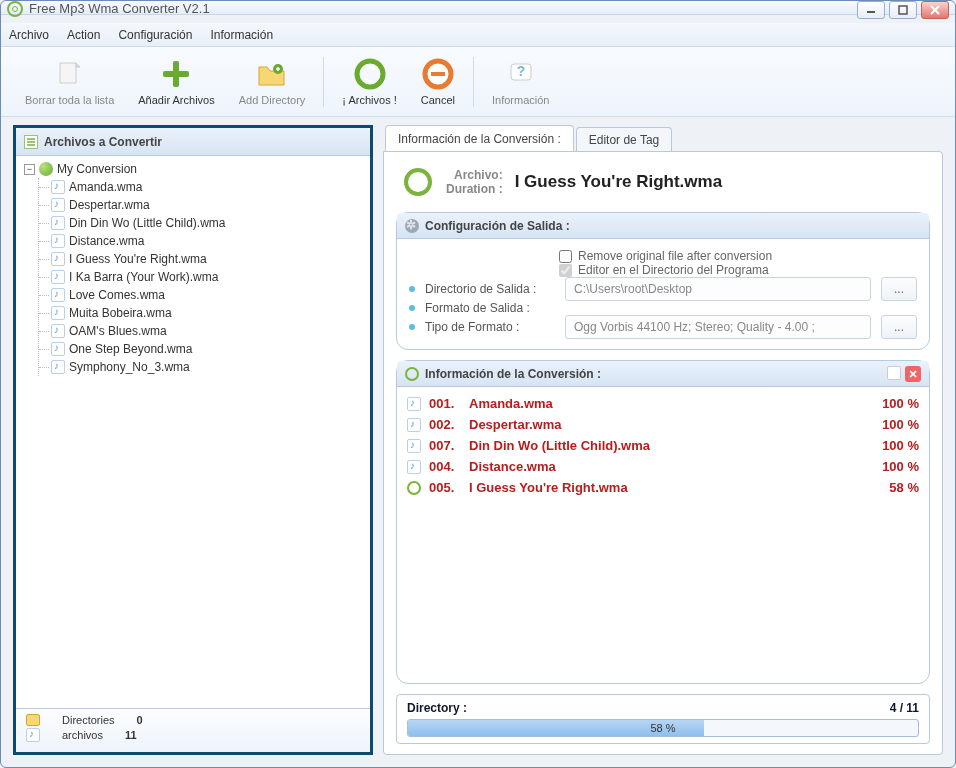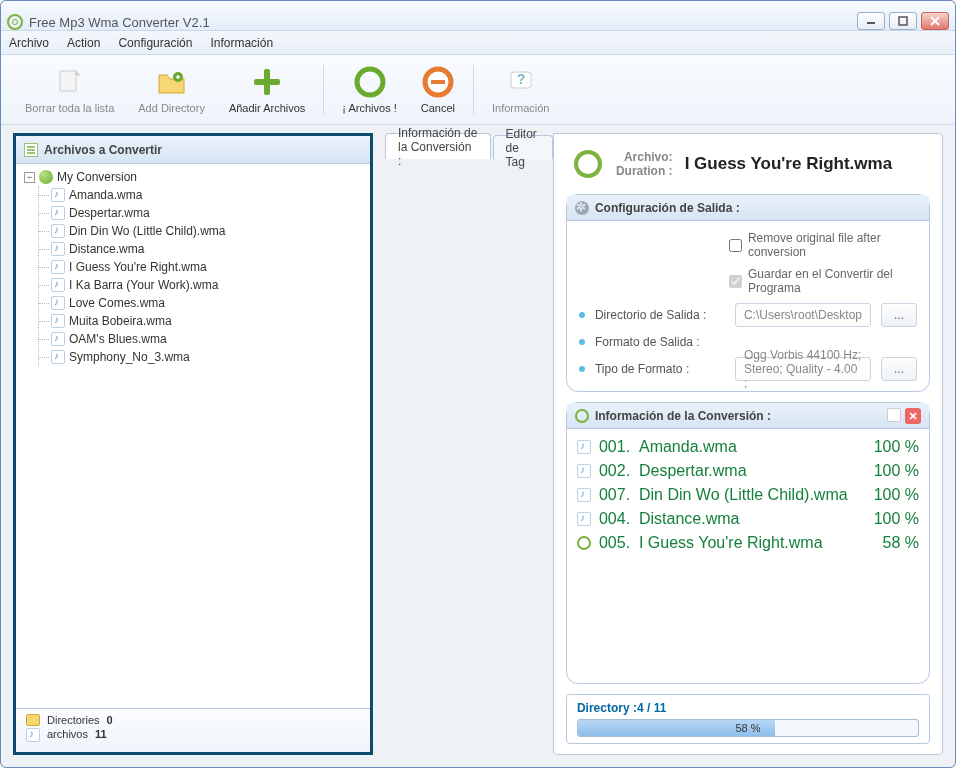--- a/index.html
+++ b/index.html
@@ -1,75 +1,75 @@
 <!DOCTYPE html>
 <html><head>
 <meta charset="utf-8">
 <style>
 * { box-sizing: border-box; margin: 0; padding: 0; font-family: "Segoe UI", Tahoma, sans-serif; }
 body { background: #f4f4f4; width: 956px; height: 768px; overflow: hidden; }
 .window { width: 956px; height: 768px; background: #eef2f6; border: 1px solid #6a8cb8; border-radius: 6px; display: flex; flex-direction: column; }
-.titlebar { height: 30px; background: linear-gradient(#f8fbff, #e3edf9); border-bottom: 1px solid #c8d6e8; display: flex; align-items: flex-end; padding: 0 6px; border-radius: 6px 6px 0 0; }
+.titlebar { height: 14px; background: linear-gradient(#f8fbff, #e3edf9); border-bottom: 1px solid #c8d6e8; display: flex; align-items: flex-start; padding: 0 6px; border-radius: 6px 6px 0 0; }
 .titlebar .app-icon { width: 16px; height: 16px; border-radius: 50%; border: 2px solid #7bb33c; margin-right: 6px; position: relative; }
 .titlebar .app-icon::after { content: ''; position: absolute; inset: 3px; border: 1.5px solid #7bb33c; border-radius: 50%; }
 .titlebar .title { font-size: 13px; color: #555; flex: 1; }
 .winbtns { display: flex; gap: 4px; }
 .winbtn { width: 28px; height: 18px; border: 1px solid #9aaecb; border-radius: 3px; background: linear-gradient(#fdfdfd,#e8eef7); display: flex; align-items: center; justify-content: center; font-size: 10px; cursor: pointer; }
 .winbtn.close { background: linear-gradient(#f6d4cf,#e2776c); border-color: #c76357; color: #fff; }
-.menubar { height: 24px; background: linear-gradient(#f4f8fd,#e8eff7); border-bottom: 1px solid #d0dbe8; display: flex; align-items: center; padding: 0 8px; gap: 18px; font-size: 12px; color: #333; }
+.menubar { height: 24px; background: linear-gradient(#f4f8fd,#e8eff7); border-bottom: 1px solid #d0dbe8; display: flex; align-items: center; padding: 0 8px; gap: 18px; font-size: 12px; color: #333; margin-top: 8px; }
 .menubar span { cursor: pointer; }
 .toolbar { height: 70px; background: linear-gradient(#f8fbff,#eef4fb); border-bottom: 1px solid #d0dbe8; display: flex; align-items: center; padding: 6px 12px; }
 .tbtn { display: flex; flex-direction: column; align-items: center; justify-content: center; padding: 4px 12px; font-size: 11px; color: #888; cursor: pointer; gap: 4px; }
 .tbtn.active { color: #333; }
 .tbtn .ticon { width: 32px; height: 32px; display: flex; align-items: center; justify-content: center; }
 .tsep { width: 1px; height: 50px; background: #d0dbe8; margin: 0 6px; }
 .content { flex: 1; display: flex; gap: 10px; padding: 8px 12px 12px; }
 .leftpanel { width: 360px; display: flex; flex-direction: column; background: #fff; border: 3px solid #0c4a6e; border-radius: 0; }
 .panelheader { height: 28px; background: linear-gradient(#eaf2fb,#d6e4f3); border-bottom: 1px solid #b8c8dd; display: flex; align-items: center; padding: 0 8px; font-size: 12px; font-weight: bold; color: #444; gap: 6px; border-radius: 4px 4px 0 0; }
 .tree { flex: 1; padding: 6px 8px; overflow: auto; font-size: 12px; color: #333; }
 .tree-root { display: flex; align-items: center; gap: 4px; margin-bottom: 2px; }
 .tree-root .expander { width: 11px; height: 11px; border: 1px solid #999; font-size: 9px; line-height: 9px; text-align: center; cursor: pointer; background: #fff; }
 .tree-children { margin-left: 14px; border-left: 1px dotted #bbb; padding-left: 4px; }
 .tree-item { display: flex; align-items: center; gap: 4px; padding: 2px 0; margin-left: 8px; position: relative; }
 .tree-item::before { content: ''; position: absolute; left: -12px; top: 50%; width: 10px; border-top: 1px dotted #bbb; }
 .noteicon { width: 14px; height: 14px; background: #fff; border: 1px solid #b8d0e8; border-radius: 2px; position: relative; display: inline-block; }
 .noteicon::after { content: '♪'; position: absolute; left: 2px; top: -1px; font-size: 10px; color: #5b9bd5; }
 .foldericon { width: 14px; height: 12px; background: #f7d774; border: 1px solid #d4a830; border-radius: 2px; display: inline-block; }
 .greenball { width: 14px; height: 14px; border-radius: 50%; background: radial-gradient(circle at 30% 30%, #b9e27f, #6aaa2f); display: inline-block; }
 .leftfooter { height: 44px; border-top: 1px solid #b8c8dd; background: linear-gradient(#fcfdff,#eef4fb); padding: 4px 10px; font-size: 11px; color: #333; }
-.leftfooter .row { display: flex; align-items: flex-start; gap: 7px; padding: 1px 0; }
-.rightpanel { flex: 1; display: flex; flex-direction: row; }
+.leftfooter .row { display: flex; align-items: center; gap: 22px; padding: 1px 0; }
+.rightpanel { flex: 1; display: flex; flex-direction: column; }
 .tabbar { height: 26px; display: flex; align-items: flex-end; gap: 2px; padding-left: 2px; }
 .tab { height: 24px; padding: 0 12px; background: #f3f7fc; border: 1px solid #b8c8dd; border-bottom: none; border-radius: 4px 4px 0 0; font-size: 12px; color: #444; display: flex; align-items: center; cursor: pointer; }
 .tab.active { background: #fff; height: 26px; position: relative; z-index: 1; }
 .rightbody { flex: 1; background: #fff; border: 1px solid #b8c8dd; border-radius: 0 4px 4px 4px; padding: 10px 12px; display: flex; flex-direction: column; gap: 10px; }
 .fileinfo { display: flex; align-items: center; gap: 12px; padding: 4px 6px; text-align: right; }
 .fileinfo .labels { font-size: 12px; color: #888; font-weight: bold; }
 .fileinfo .filename { font-size: 17px; font-weight: bold; color: #222; }
 .groupbox { border: 1px solid #b8c8dd; border-radius: 12px; }
 .groupheader { height: 26px; background: linear-gradient(#eaf2fb,#d6e4f3); border-bottom: 1px solid #b8c8dd; display: flex; align-items: center; padding: 0 8px; font-size: 12px; font-weight: bold; color: #444; gap: 6px; border-radius: 4px 4px 0 0; }
 .groupheader .right { margin-left: auto; display: flex; gap: 4px; }
 .gearicon { width: 14px; height: 14px; border-radius: 50%; background: #9aa7b5; position: relative; }
 .gearicon::after { content: '✲'; position: absolute; left: 1px; top: -1px; font-size: 12px; color: #e0e6ed; }
-.groupbody { padding: 10px 12px; font-size: 12px; color: #666; display: flex; flex-direction: column; gap: 8px; }
+.groupbody { padding: 10px 12px; font-size: 12px; color: #666; display: flex; flex-direction: column; gap: 0; }
 .checkrow { display: flex; align-items: center; gap: 6px; margin-left: 150px; }
 .checkrow input { width: 13px; height: 13px; }
 .formrow { display: flex; align-items: center; gap: 10px; }
 .formrow .bullet { width: 6px; height: 6px; border-radius: 50%; background: #5bbde3; }
 .formrow label { width: 130px; color: #555; }
 .formrow .field { flex: 1; height: 24px; border: 1px solid #c8d4e2; border-radius: 3px; padding: 0 8px; color: #888; font-size: 12px; display: flex; align-items: center; background: #fdfdfd; }
 .formrow .btnsmall { width: 36px; height: 24px; border: 1px solid #c8d4e2; border-radius: 3px; background: linear-gradient(#fdfdfd,#eef2f7); text-align: center; font-size: 12px; color: #666; line-height: 22px; cursor: pointer; }
 .dropdown-arrow { color: #888; padding: 0 8px; }
-.convlist { padding: 6px 10px; font-size: 16px; color: #15803d; }
+.convlist { padding: 6px 10px; font-size: 13px; color: #b91c1c; font-weight: bold; }
 .convrow { display: flex; align-items: center; padding: 3px 0; gap: 8px; }
 .convrow .idx { width: 32px; }
 .convrow .name { flex: 1; }
 .convrow .pct { width: 50px; text-align: right; }
 .progresssection { border: 1px solid #b8c8dd; border-radius: 4px; padding: 6px 10px; font-size: 12px; margin-top: auto; }
-.progresssection .plabel { display: flex; justify-content: flex-start; font-weight: bold; color: #0369a1; margin-bottom: 4px; }
+.progresssection .plabel { display: flex; justify-content: space-between; font-weight: bold; color: #0f172a; margin-bottom: 4px; }
 .progressbar { height: 18px; border: 1px solid #a8bdd8; border-radius: 3px; background: #f4f7fb; position: relative; overflow: hidden; }
 .progressfill { height: 100%; background: linear-gradient(#b8d6f5,#8ebeed); }
 .progresstext { position: absolute; inset: 0; display: flex; align-items: center; justify-content: center; font-size: 11px; color: #333; }
 .docicon { width: 14px; height: 14px; background: #fff; border: 1px solid #ccc; border-radius: 2px; display: inline-block; }
 .closeicon { width: 16px; height: 16px; background: #e66; border-radius: 3px; color: #fff; font-size: 11px; text-align: center; line-height: 16px; cursor: pointer; }
 .greenrefresh { width: 14px; height: 14px; border-radius: 50%; border: 2px solid #7bb33c; position: relative; display: inline-block; }
 .greylist { width: 14px; height: 14px; background: #fff; border: 1px solid #9ac37a; display: inline-block; position: relative; }
 .greylist::after { content: ''; position: absolute; left: 2px; top: 2px; right: 2px; height: 2px; background: #9ac37a; box-shadow: 0 3px 0 #9ac37a, 0 6px 0 #9ac37a; }
 svg { display: block; }
 </style>
@@ -111,38 +111,38 @@
   <div class="toolbar">
     <div class="tbtn">
       <span class="ticon">
           <svg width="30" height="30">
             <path d="M5 4 h16 v20 h-16 z" fill="#f5f5f5" stroke="#ccc"></path>
             <path d="M21 4 l4 4 h-4 z" fill="#e0e0e0" stroke="#ccc"></path>
           </svg>
         </span>
       <span>Borrar toda la lista</span>
     </div>
+    <div class="tbtn active">
+      <span class="ticon">
+          <svg width="32" height="32">
+            <rect x="13" y="3" width="6" height="26" fill="#6aaa2f" rx="2"></rect>
+            <rect x="3" y="13" width="26" height="6" fill="#6aaa2f" rx="2"></rect>
+          </svg>
+        </span>
+      <span>Añadir Archivos</span>
+    </div>
     <div class="tbtn">
       <span class="ticon">
           <svg width="32" height="30">
             <path d="M3 8 h8 l3 4 h14 v14 h-25 z" fill="#f7d774" stroke="#d4a830"></path>
             <circle cx="22" cy="10" r="5" fill="#6aaa2f"></circle>
             <path d="M20 10 h4 M22 8 v4" stroke="#fff" stroke-width="1.5"></path>
           </svg>
         </span>
       <span>Add Directory</span>
-    </div>
-    <div class="tbtn active">
-      <span class="ticon">
-          <svg width="32" height="32">
-            <rect x="13" y="3" width="6" height="26" fill="#6aaa2f" rx="2"></rect>
-            <rect x="3" y="13" width="26" height="6" fill="#6aaa2f" rx="2"></rect>
-          </svg>
-        </span>
-      <span>Añadir Archivos</span>
     </div>
     <div class="tsep"></div>
     <div class="tbtn active">
       <span class="ticon">
           <svg width="32" height="32">
             <circle cx="16" cy="16" r="13" fill="none" stroke="#6aaa2f" stroke-width="5"></circle>
             <path d="M12 10 a8 8 0 0 1 8 0 M20 22 a8 8 0 0 1 -8 0" fill="none" stroke="#fff" stroke-width="2"></path>
             <path d="M20 8 l2 4 -5 -1 z M12 24 l-2 -4 5 1 z" fill="#fff"></path>
           </svg>
         </span>
@@ -211,20 +211,24 @@
               <span class="noteicon"></span>
               <span>Love Comes.wma</span>
             </div>
             <div class="tree-item">
               <span class="noteicon"></span>
               <span>Muita Bobeira.wma</span>
             </div>
             <div class="tree-item">
               <span class="noteicon"></span>
               <span>OAM's Blues.wma</span>
+            </div>
+            <div class="tree-item">
+              <span class="noteicon"></span>
+              <span>One Step Beyond.wma</span>
             </div>
             <div class="tree-item">
               <span class="noteicon"></span>
               <span>Symphony_No_3.wma</span>
             </div>
           </div>
       </div>
       <div class="leftfooter">
         <div class="row">
           <span class="foldericon"></span>
@@ -265,21 +269,21 @@
             <span class="gearicon"></span>
             <span>Configuración de Salida :</span>
           </div>
           <div class="groupbody">
             <div class="checkrow">
               <input type="checkbox" style="">
               <span>Remove original file after conversion</span>
             </div>
             <div class="checkrow">
               <input type="checkbox" checked="" disabled="" style="">
-              <span>Guardar en el Convertir del Programa</span>
+              <span>Editor en el Directorio del Programa</span>
             </div>
             <div class="formrow">
               <span class="bullet"></span>
               <label>Directorio de Salida :</label>
               <div class="field">C:\Users\root\Desktop</div>
               <div class="btnsmall">...</div>
             </div>
             <div class="formrow">
               <span class="bullet"></span>
               <label>Formato de Salida :</label>

